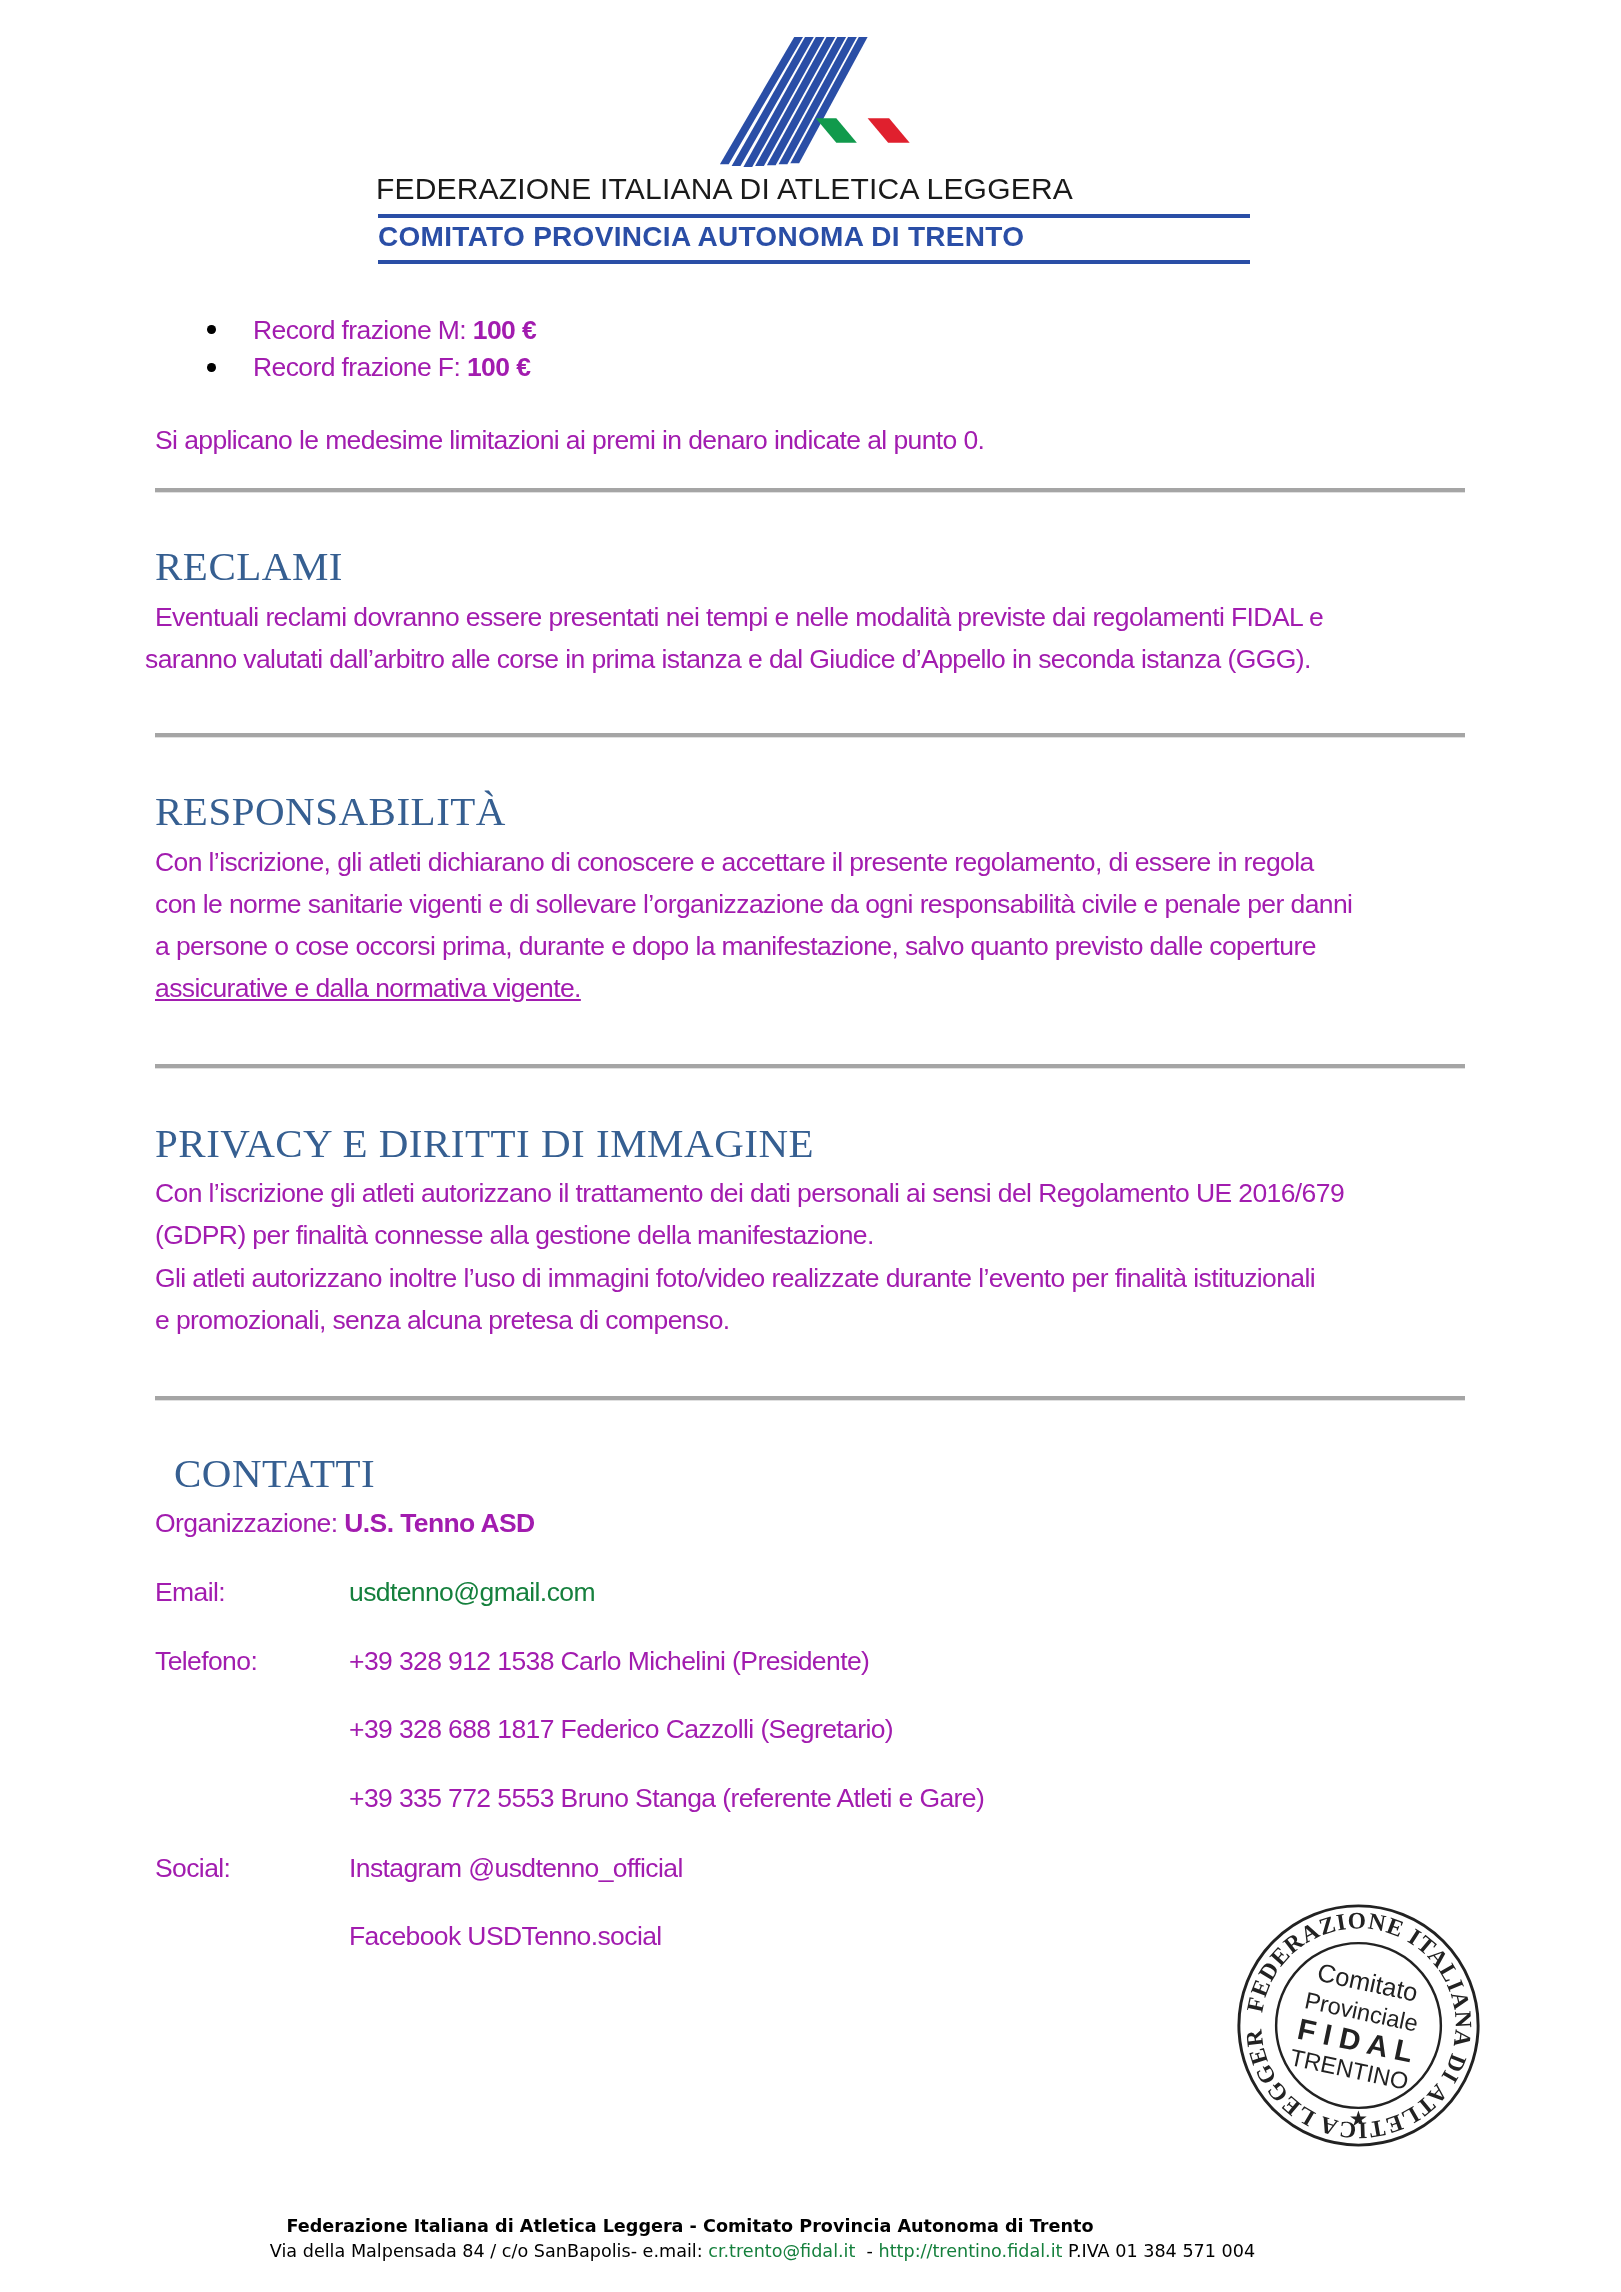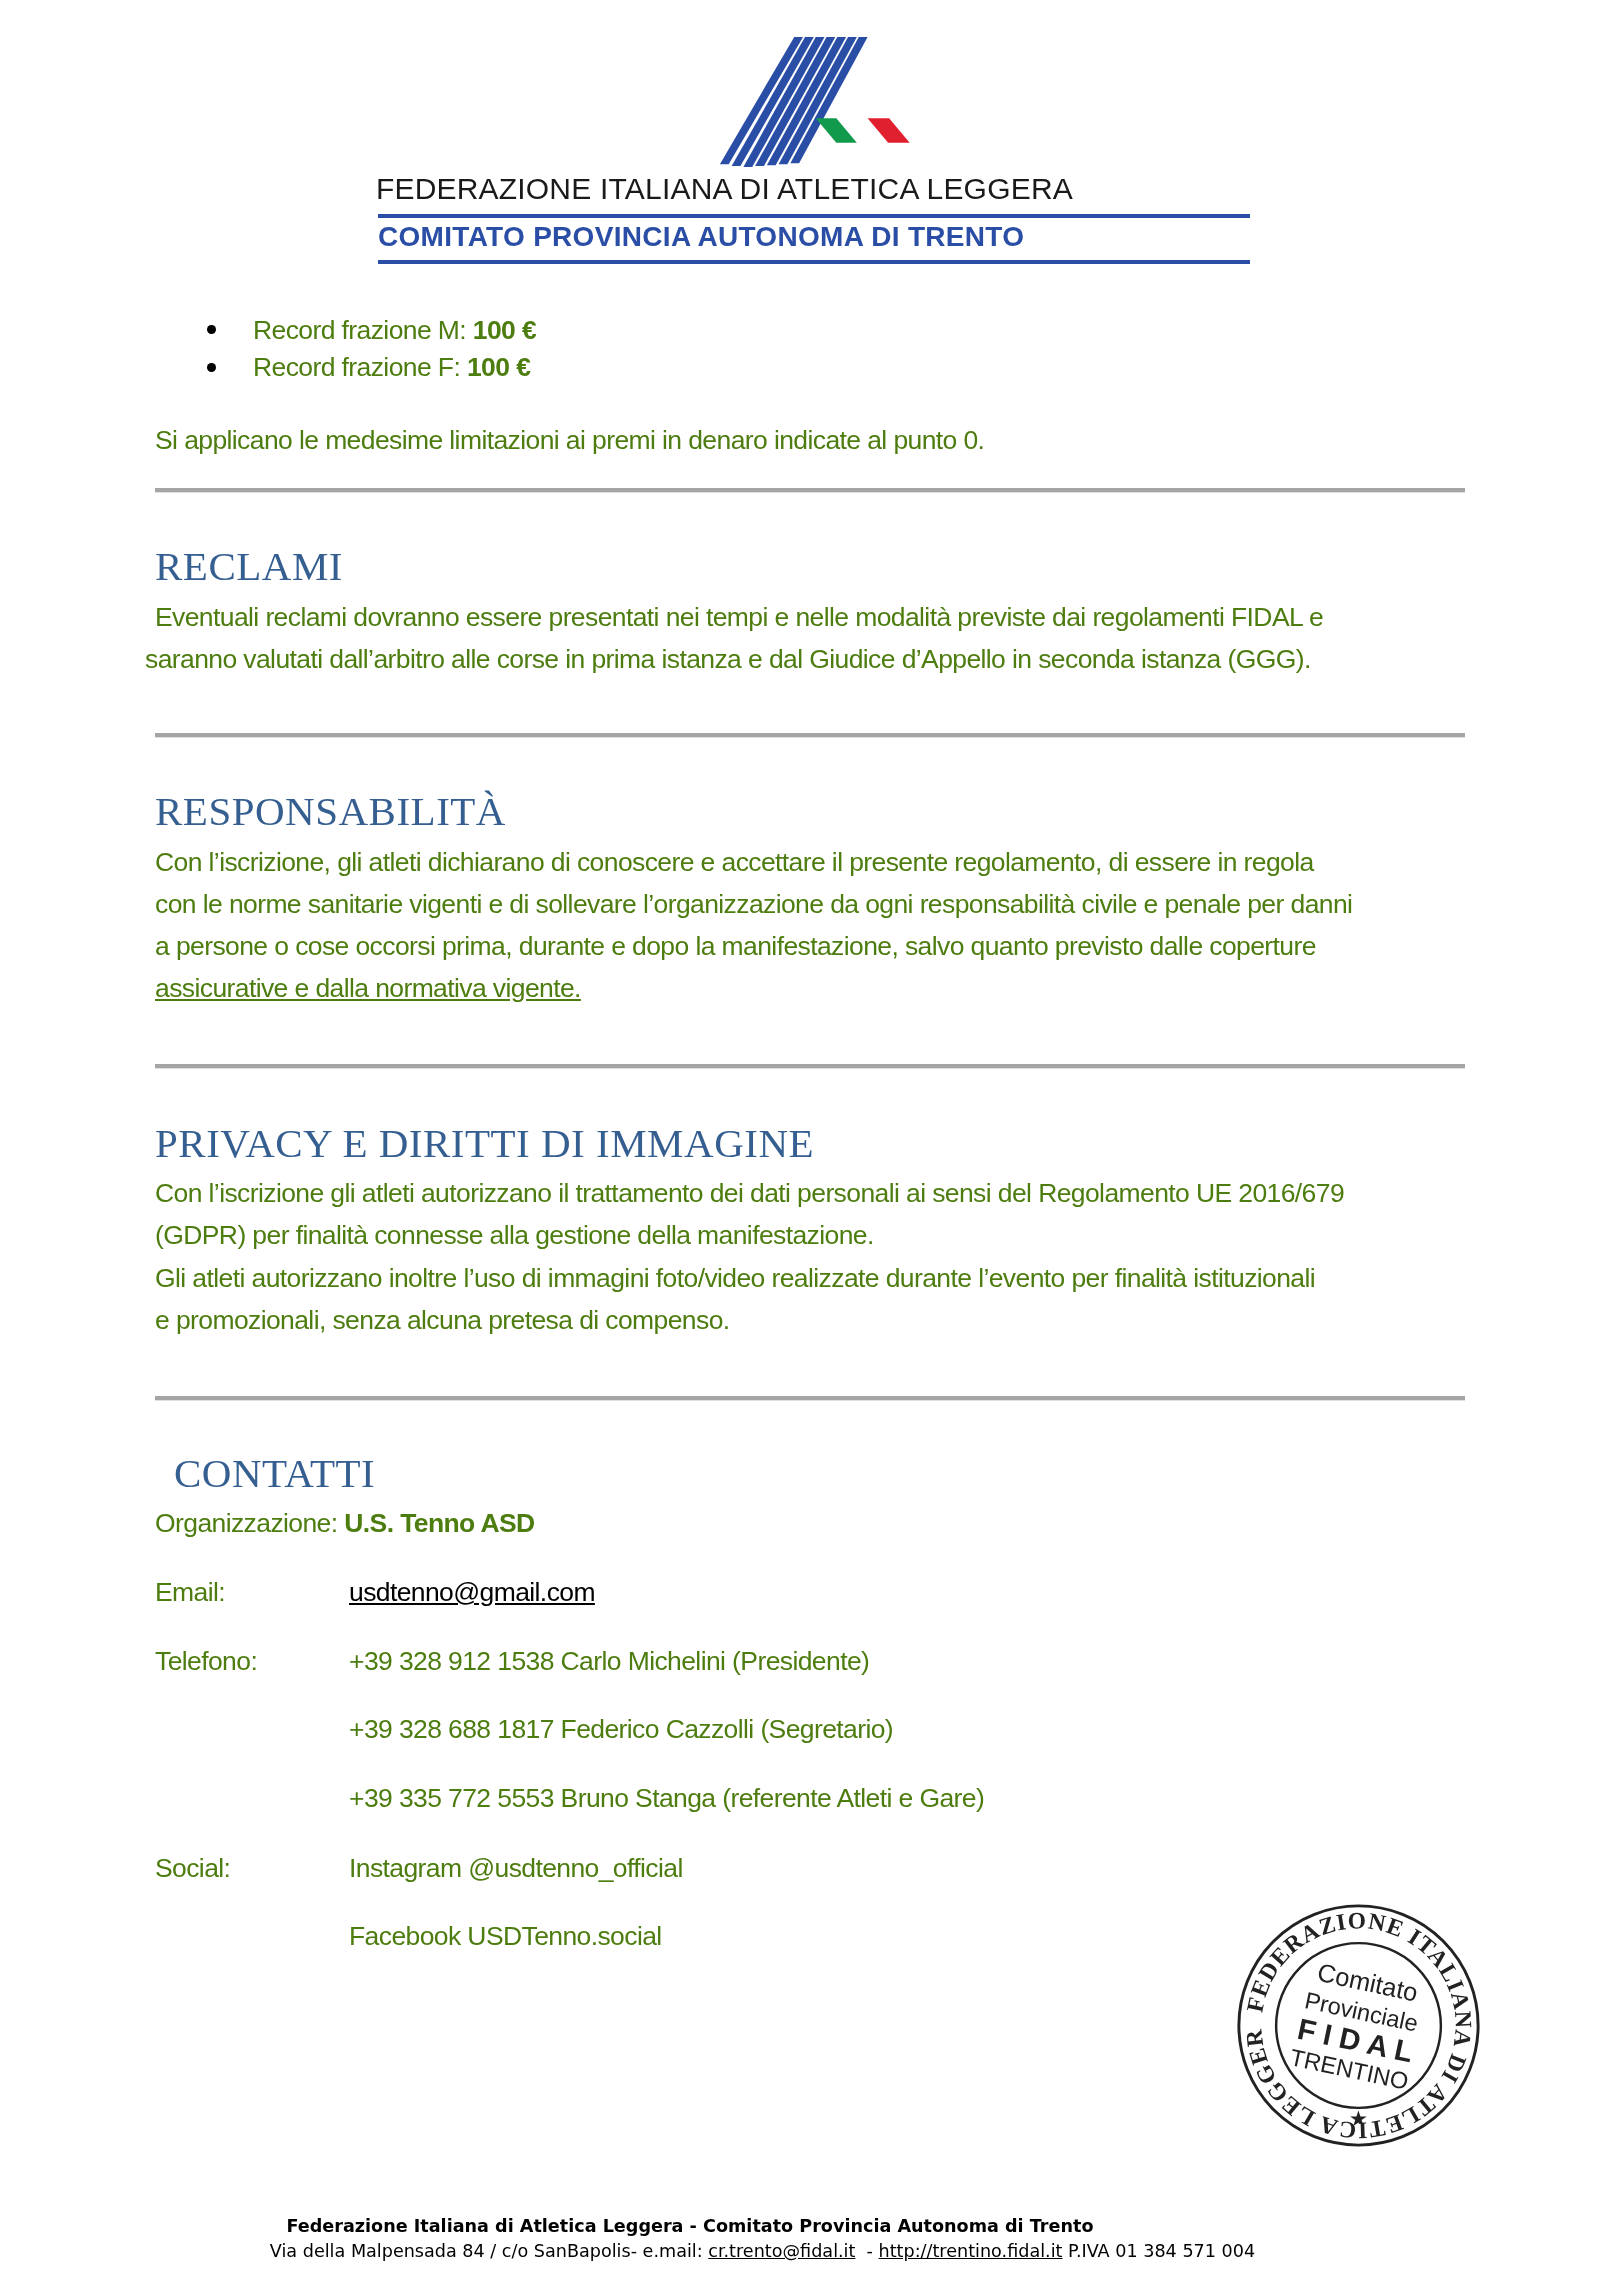--- a/index.html
+++ b/index.html
@@ -1,26 +1,26 @@
 <!DOCTYPE html>
 <html><head>
 <meta charset="utf-8">
 <style>
   html, body { margin:0; padding:0; background:#ffffff; }
   body { width:1621px; height:2293px; position:relative; overflow:hidden;
          font-family:"Liberation Sans", sans-serif; color:#000; }
   .abs { position:absolute; }
   .body-text { font-family:"Liberation Sans", sans-serif; font-size:26.5px; line-height:42px;
-               letter-spacing:-0.6px; color:#4d7c0f; white-space:nowrap; }
+               letter-spacing:-0.6px; color:#a21caf; white-space:nowrap; }
   .heading { font-family:"Liberation Serif", serif; font-size:41px; color:#365f91;
              letter-spacing:0.5px; white-space:nowrap; line-height:49px; }
   .divider { position:absolute; left:155px; width:1310px; height:3.9px; background:#a5a5a5;
              border-bottom:1px solid #e0e0e0; }
   b { font-weight:bold; }
-  .link { color:#000000; text-decoration:underline; }
+  .link { color:#15803d; }
   .bullet-dot { position:absolute; width:8.8px; height:8.8px; border-radius:50%; background:#000; }
   .logo-line1 { font-family:"Liberation Sans", sans-serif; font-size:30px; color:#1a1a1a;
                 letter-spacing:0.2px; white-space:nowrap; }
   .logo-line2 { font-family:"Liberation Sans", sans-serif; font-size:28px; font-weight:bold;
                 color:#2a4ea6; letter-spacing:0.3px; white-space:nowrap; }
   .logo-rule { position:absolute; left:378px; width:872px; height:3.9px; background:#2a4ea6; }
   .footer-1 { font-family:"DejaVu Sans", sans-serif; font-size:17.6px; font-weight:bold; white-space:nowrap; }
   .footer-2 { font-family:"DejaVu Sans", sans-serif; font-size:17.6px; white-space:nowrap; }
   .contact-label { position:absolute; left:155px; }
   .contact-value { position:absolute; left:349px; }

